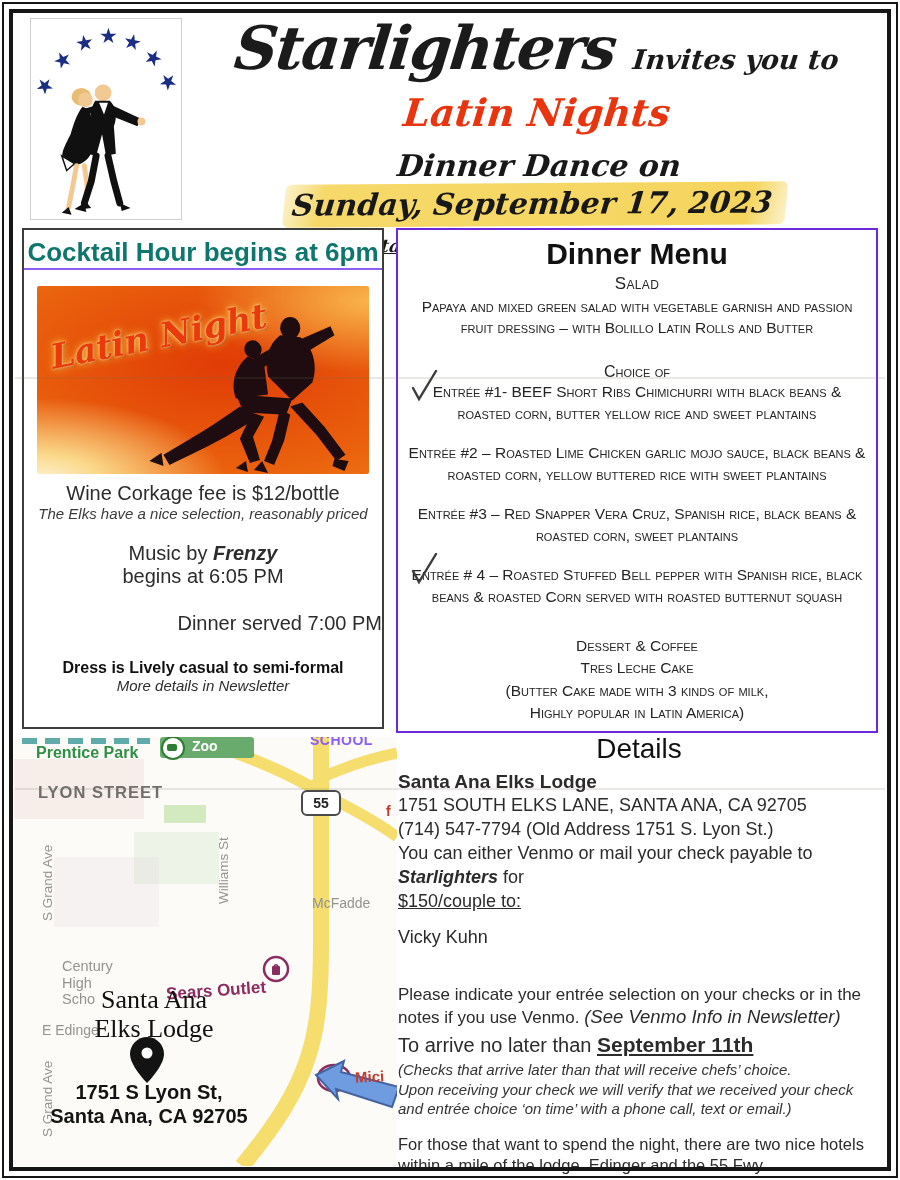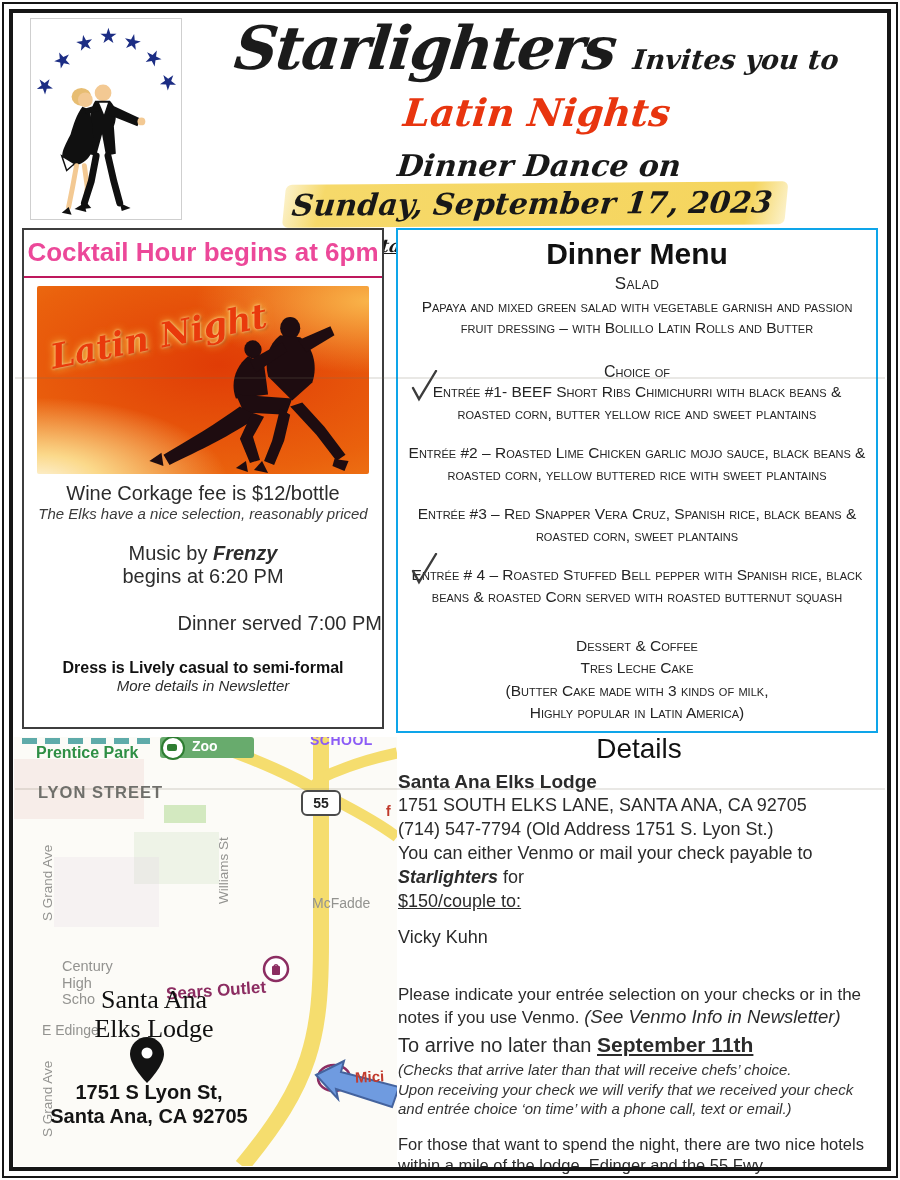--- a/index.html
+++ b/index.html
@@ -19,41 +19,41 @@
   .hdr-title{font-size:60px;letter-spacing:-2px;color:#1b1b1b;line-height:1;display:inline-block;transform:skewX(-6deg);}
   .hdr-invite{font-size:27px;color:#1b1b1b;margin-left:18px;display:inline-block;transform:skewX(-6deg);}
   .hdr-event{font-size:38px;color:#e8350f;margin-top:12px;transform:skewX(-6deg);}
   .hdr-date{font-size:30px;color:#181818;margin-top:13px;transform:skewX(-6deg);}
   .hl{background:linear-gradient(100deg,rgba(246,217,106,.35),#f6d96a 8%,#f5d55e 92%,rgba(246,217,106,.35));
       padding:3px 14px 5px 8px;border-radius:6px;display:inline-block;transform:rotate(-.4deg);}
   .hdr-venue{font-size:18px;margin-top:9px;text-decoration:underline;color:#161616;transform:skewX(-6deg);}
 
   
   .cbox{position:absolute;left:22px;top:228px;width:358px;height:497px;border:2px solid #3d3d3d;background:#fff;}
-  .cbox-title{font-size:26px;font-weight:bold;text-align:center;padding:7px 0 8px;border-bottom:2px solid #be185d;color:#ec4899;}
+  .cbox-title{font-size:26px;font-weight:bold;text-align:center;padding:7px 0 0;border-bottom:2px solid #8b5cf6;color:#0f766e;}
   .limg{position:absolute;left:13px;top:56px;width:332px;height:188px;overflow:hidden;border-radius:2px;
     background:
       radial-gradient(120% 95% at 0% 105%, #fdf6e0 0%, #fbd98b 16%, rgba(250,180,80,0) 48%),
       radial-gradient(95% 70% at 100% 8%, #f9b44a 0%, rgba(244,120,20,0) 55%),
       radial-gradient(145% 125% at 55% 42%, #e03c06 0%, #ea610d 45%, #f28a1d 78%, #f6a93c 100%);}
   .limg-caption{position:absolute;left:12px;top:30px;font-size:34px;color:#e93a0c;transform:rotate(-11deg);
       text-shadow:0 0 3px #ffe9a8,0 0 9px #ffd34d,2px 2px 2px rgba(120,20,0,.35);}
   .limg svg{position:absolute;right:-2px;bottom:-4px;}
   .ctext{position:absolute;left:0;right:0;top:252px;text-align:center;color:#2c2c2c;}
   .ct-wine{font-size:20px;}
   .ct-winenote{font-size:15px;font-style:italic;color:#3a3a3a;margin-bottom:20px;}
   .ct-music{font-size:20px;margin-top:2px;}
   .ct-band{font-weight:bold;font-style:italic;}
   .ct-time{font-size:20px;margin-bottom:24px;}
   .ct-dinner{font-size:20px;margin-bottom:24px;text-align:right;}
   .ct-dress{font-size:16px;font-weight:bold;color:#111;margin-top:23px;}
   .ct-dressnote{font-size:15px;font-style:italic;}
 
   
-  .mbox{position:absolute;left:396px;top:228px;width:478px;height:501px;border:2px solid #0ea5e9;background:#fff;
+  .mbox{position:absolute;left:396px;top:228px;width:478px;height:501px;border:2px solid #6d28d9;background:#fff;
         text-align:center;color:#242424;}
   .m-title{font-size:30px;font-weight:bold;margin-top:7px;color:#111;}
   .sc{font-variant:small-caps;}
   .m-salad{font-size:17px;margin-top:3px;letter-spacing:.4px;}
   .m-saladdesc{font-size:15.5px;line-height:1.38;margin:2px 14px 0;}
   .m-choice{font-size:16px;margin-top:24px;}
   .entree{font-size:15.5px;line-height:1.42;margin:0 10px;position:relative;}
   .entree + .entree{margin-top:17px;}
   .entree.first{margin-top:0;}
   .check{position:absolute;left:2px;top:-11px;}
@@ -174,21 +174,21 @@
           <path d="M106,158 l-10,7 l12,4 z"></path>
         </g>
       </svg>
     </div>
     <div class="ctext">
       <div class="ct-wine">Wine Corkage fee is $12/bottle</div>
       <div class="ct-winenote">The Elks have a nice selection, reasonably priced</div>
       <div class="ct-music">
         <span>Music by </span><span class="ct-band">Frenzy</span>
       </div>
-      <div class="ct-time">begins at 6:20 PM</div>
+      <div class="ct-time">begins at 6:05 PM</div>
       <div class="ct-dinner">Dinner served 7:00 PM</div>
       <div class="ct-dress">Dress is Lively casual to semi-formal</div>
       <div class="ct-dressnote">More details in Newsletter</div>
     </div>
   </div>
 
   <div class="mbox">
     <div class="m-title">Dinner Menu</div>
     <div class="m-salad sc">Salad</div>
     <div class="m-saladdesc sc">Papaya and mixed green salad with vegetable garnish and passion fruit dressing – with Bolillo Latin Rolls and Butter</div>

